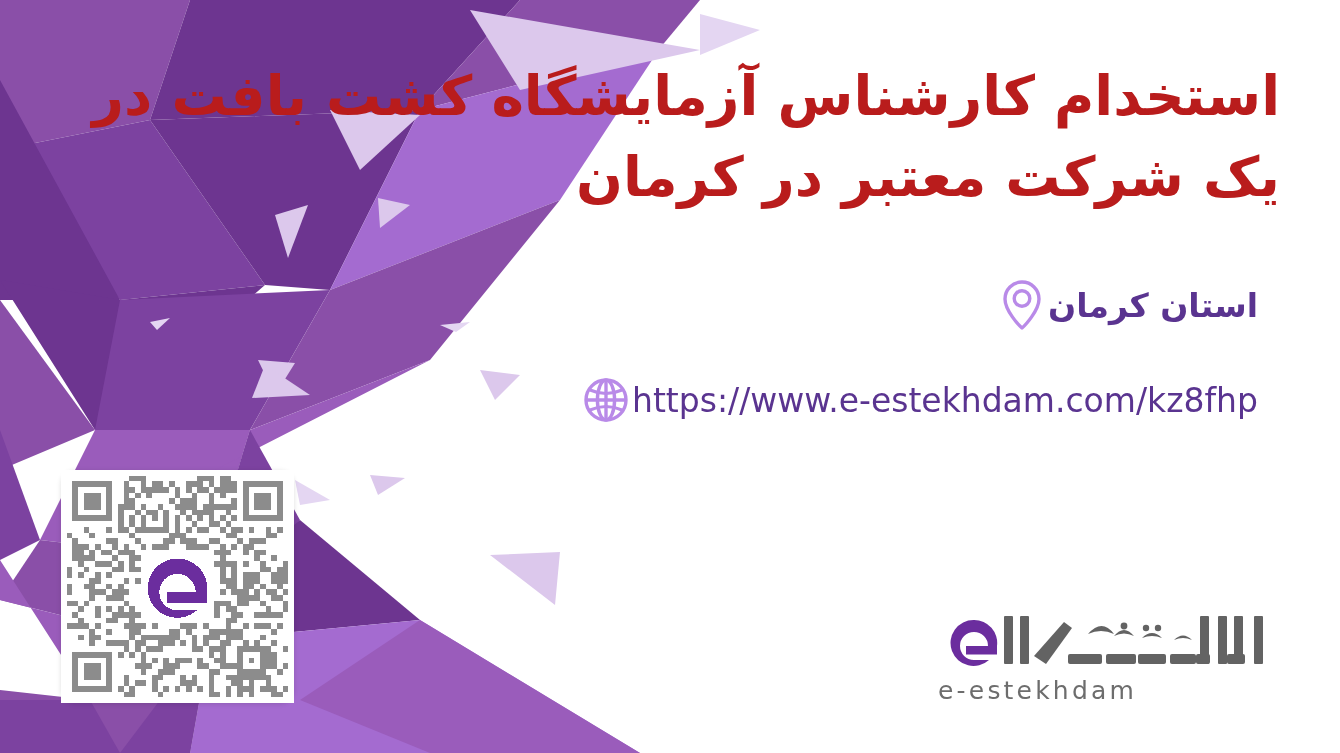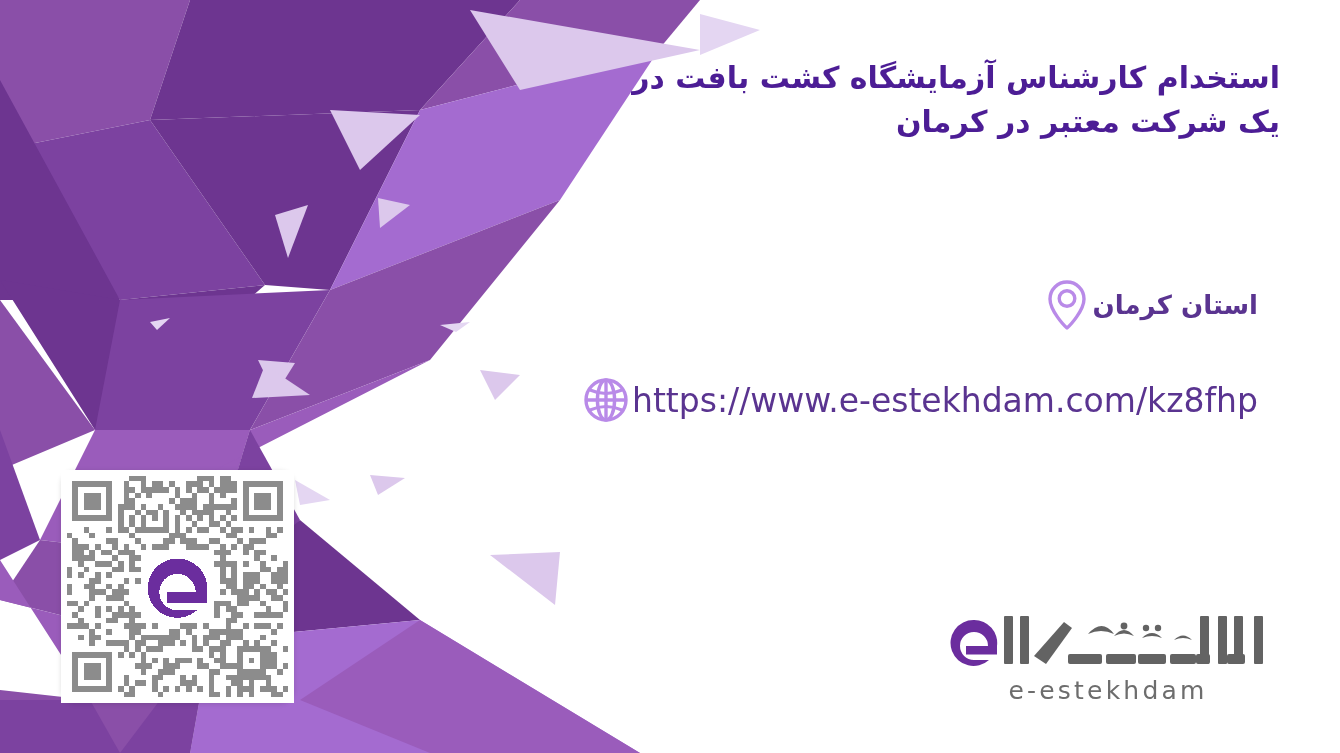--- a/index.html
+++ b/index.html
@@ -34,22 +34,22 @@
   
   .title-block{
     position:absolute;
     top:56px;
     right:60px;
     width:900px;
     text-align:right;
     direction:rtl;
   }
   .title-line{
-    color:#4c1d95;
-    font-size:30px;
+    color:#b91c1c;
+    font-size:55px;
     font-weight:bold;
     line-height:1.47;
     letter-spacing:0px;
     white-space:nowrap;
   }
 
   
   .info-row{
     position:absolute;
     display:flex;
@@ -65,21 +65,21 @@
   .info-icon{
     width:52px;
     height:56px;
     flex:0 0 52px;
     display:flex;
     align-items:center;
     justify-content:center;
   }
   .info-text{
     color:#5a3490;
-    font-size:26px;
+    font-size:33px;
     font-weight:bold;
     margin-right:22px;
     white-space:nowrap;
     line-height:1;
   }
   #url-text{
     font-family:"DejaVu Sans","Liberation Sans",sans-serif;
     font-weight:normal;
     font-size:33px;
     direction:ltr;
@@ -106,21 +106,20 @@
   #logo-block{
     position:absolute;
     left:938px;
     top:612px;
     width:340px;
     z-index:3;
   }
   #logo-mark{display:block;}
   #logo-sub{
     margin-top:2px;
-    text-align:center;
     color:#6d6d6d;
     font-size:25px;
     letter-spacing:3.2px;
     font-family:"DejaVu Sans","Liberation Sans",sans-serif;
     direction:ltr;
   }
 </style>
 </head>
 <body>
 

